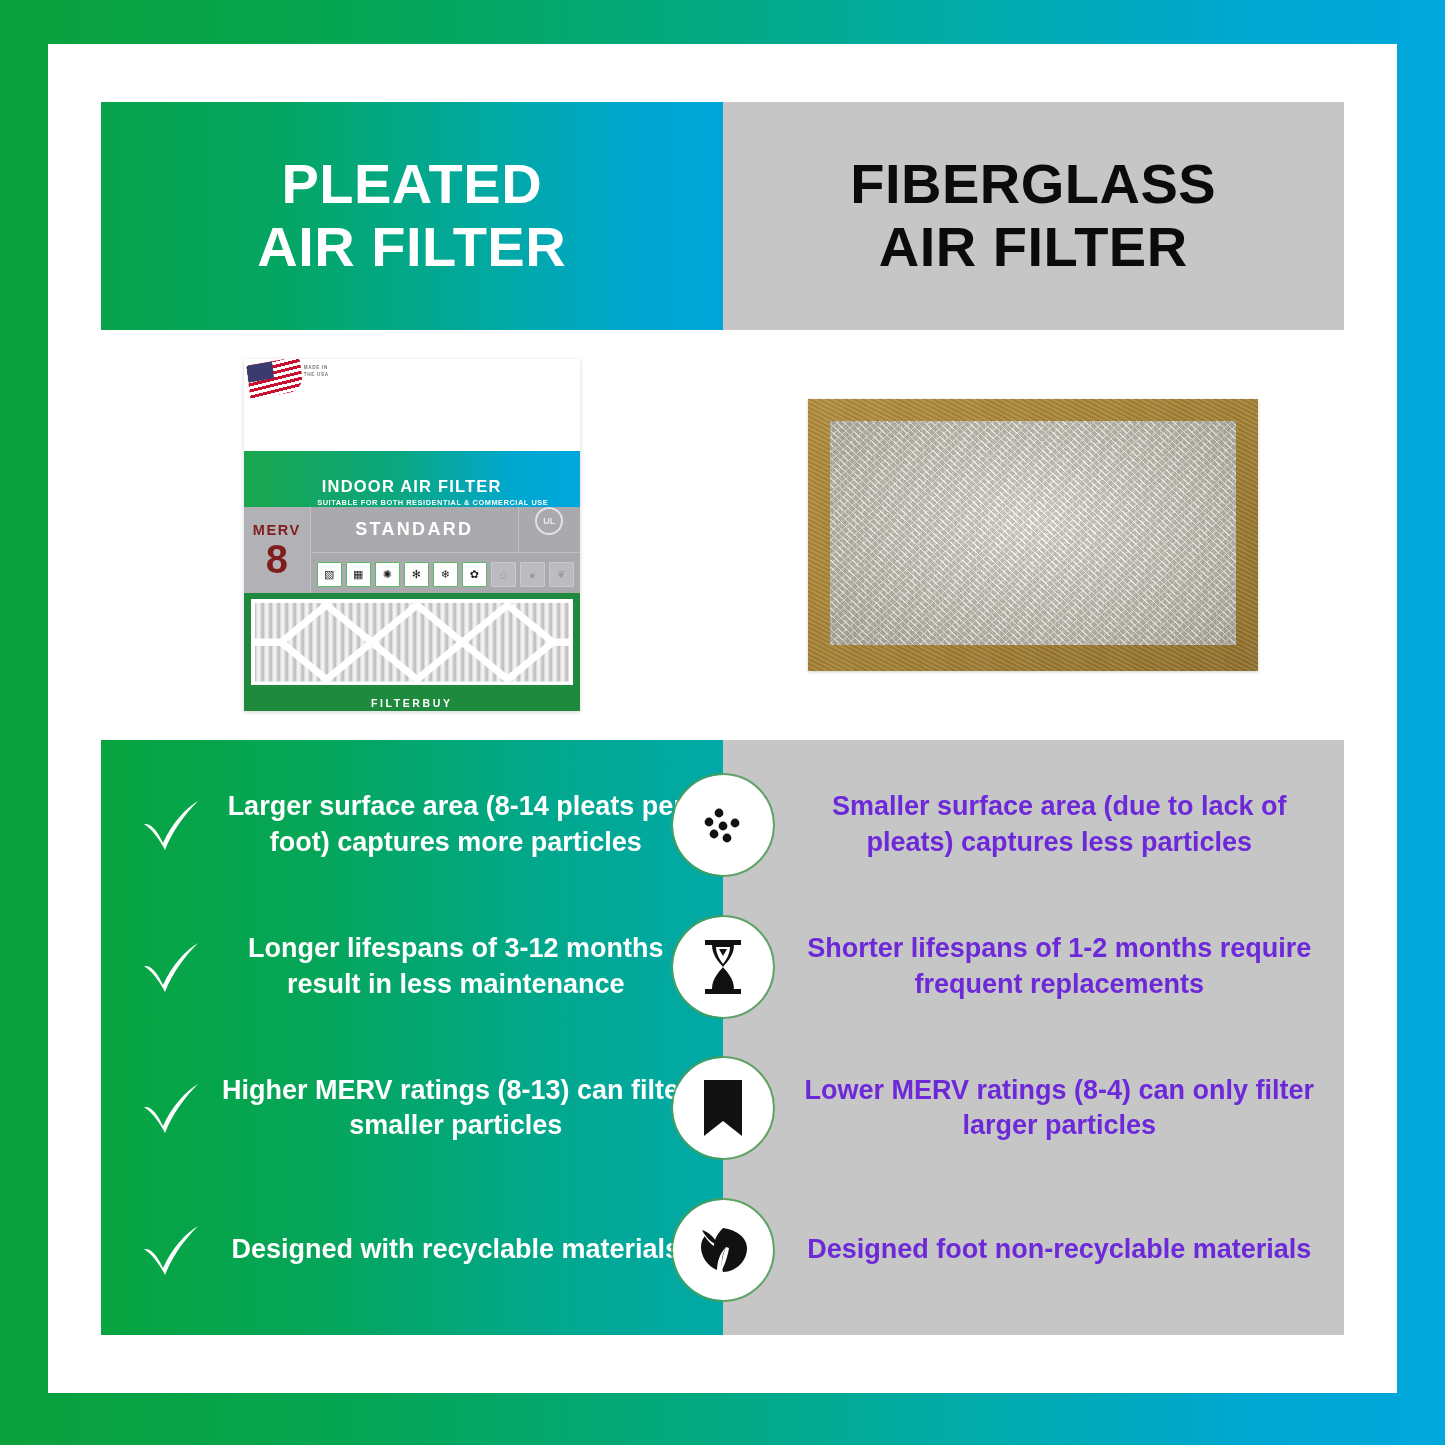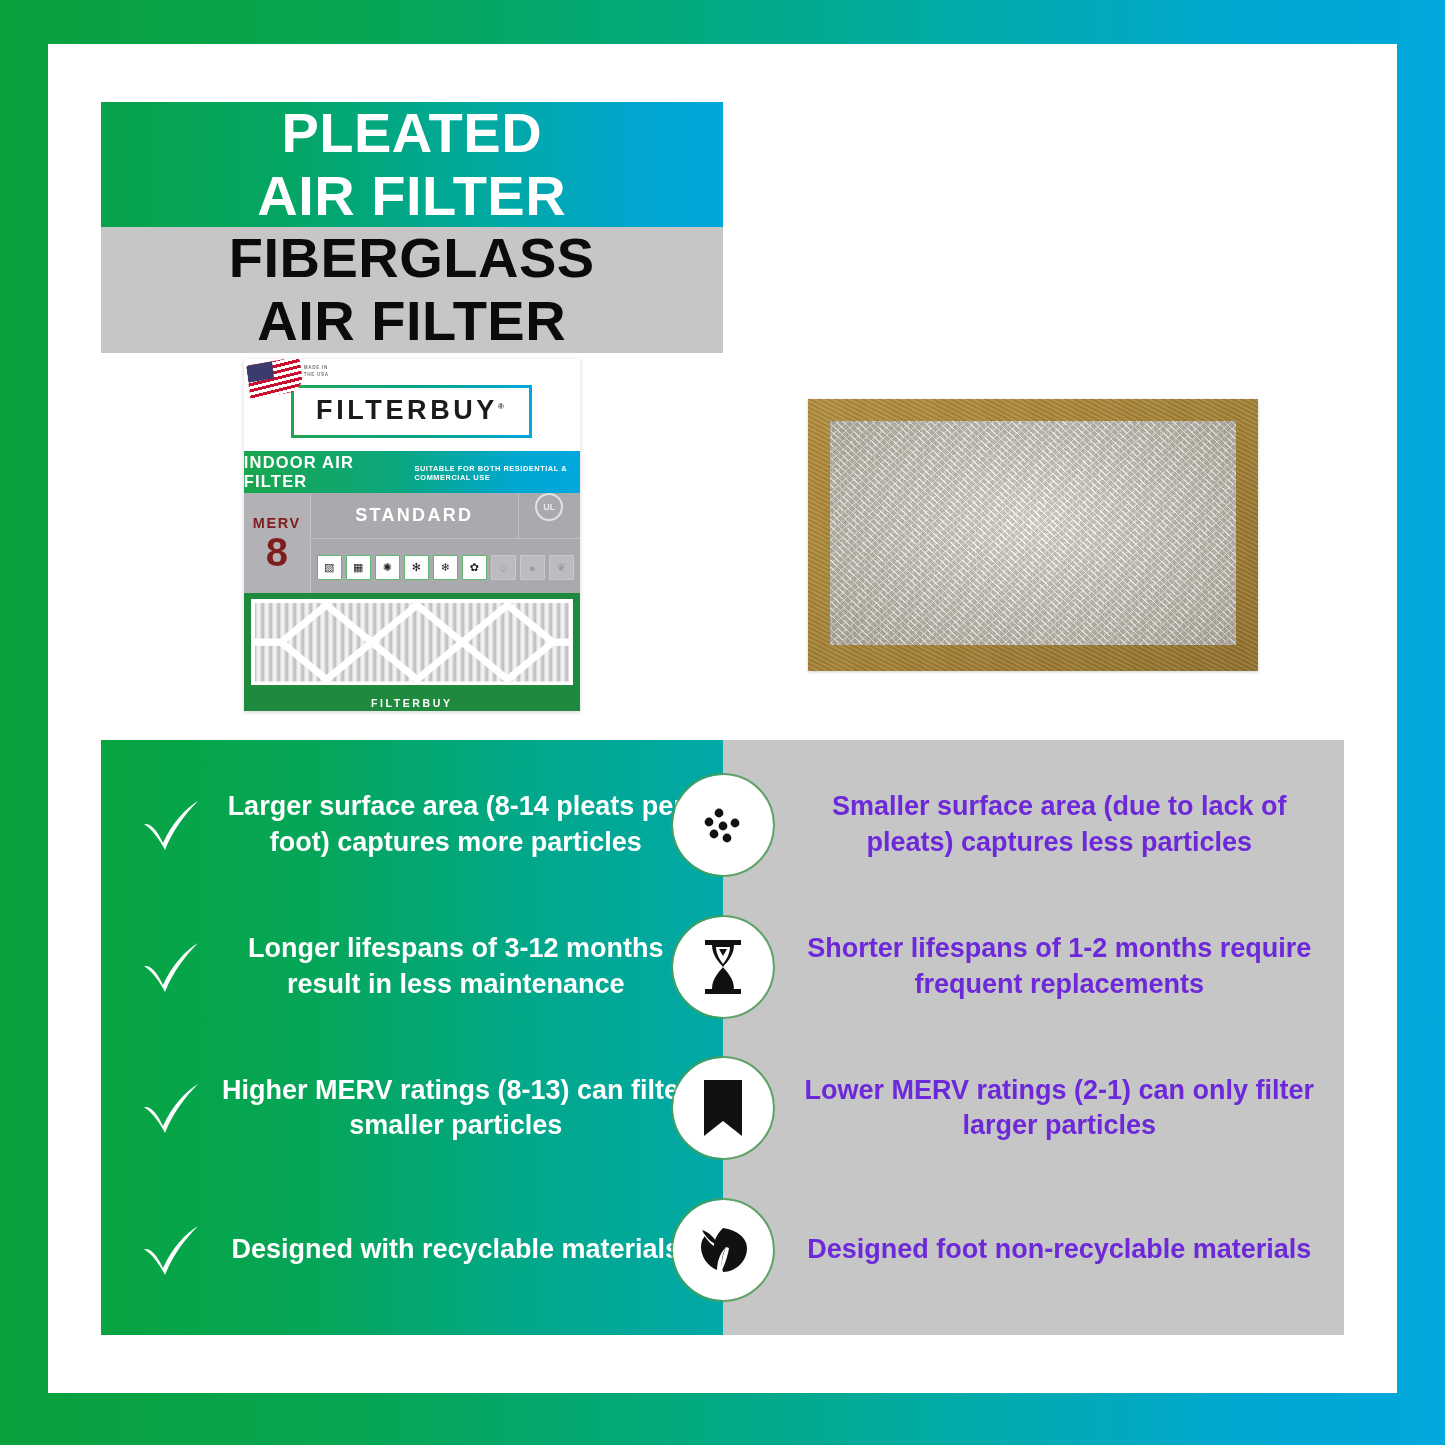--- a/index.html
+++ b/index.html
@@ -27,21 +27,20 @@
     height: 100%;
     background: #ffffff;
     padding: 58px 53px 58px 53px;
   }
 
   
   .headers {
     display: flex;
     width: 100%;
     height: 228px;
-    flex-direction: column;
   }
   .header-cell {
     width: 50%;
     display: flex;
     align-items: center;
     justify-content: center;
     text-align: center;
     padding: 0 18px;
   }
   .header-left {
@@ -134,27 +133,27 @@
     letter-spacing: 3.6px;
     color: #1b1b1b;
     position: relative;
   }
   .fb-logo sup {
     font-size: 8px;
     vertical-align: super;
     font-weight: 700;
   }
   .fb-band {
-    height: 42px;
+    height: 56px;
     background: linear-gradient(90deg, #19a64d 0%, #0ba77e 45%, #00a7cf 80%, #00a8de 100%);
     color: #fff;
     display: flex;
-    flex-direction: row;
-    align-items: center;
-    justify-content: space-between;
+    flex-direction: column;
+    align-items: center;
+    justify-content: flex-end;
   }
   .fb-band-t1 {
     font-size: 16.5px;
     font-weight: 800;
     letter-spacing: 1.2px;
   }
   .fb-band-t2 {
     font-size: 7.4px;
     font-weight: 700;
     letter-spacing: 0.55px;
@@ -452,23 +451,20 @@
   <div class="products">
 
     <div class="product-cell">
       <div class="filter-box">
 
         <div class="fb-top">
           <div class="fb-flag"></div>
           <div class="fb-madein">
             <div>MADE IN</div>
             <div>THE USA</div>
-          </div>
-          <div class="fb-logo-box">
-            <div class="fb-logo"><span>FILTERBUY</span><sup>®</sup></div>
           </div>
         </div>
 
         <div class="fb-band">
           <div class="fb-band-t1">INDOOR AIR FILTER</div>
           <div class="fb-band-t2">SUITABLE FOR BOTH RESIDENTIAL &amp; COMMERCIAL USE</div>
         </div>
 
         <div class="fb-mid">
           <div class="fb-merv">
@@ -596,21 +592,21 @@
 
         <div class="icon-wrap">
           <div class="icon-circle">
             <svg width="50" height="62" viewBox="0 0 50 62">
               <path d="M6,3 L44,3 L44,59 L25,44 L6,59 Z" fill="#111"></path>
             </svg>
           </div>
         </div>
 
         <div class="row-right">
-          <div class="row-right-text">Lower MERV ratings (2-1) can only filter larger particles</div>
+          <div class="row-right-text">Lower MERV ratings (8-4) can only filter larger particles</div>
         </div>
       </div>
 
       <div class="row">
         <div class="row-left">
           <div class="check">
             <svg width="74" height="74" viewBox="0 0 74 74">
               <path d="M10,36 C16,35 22,40 29,55 C38,35 52,20 64,13 C50,27 38,44 31,62 C26,52 18,41 10,36 Z" fill="#ffffff"></path>
             </svg>
           </div>

